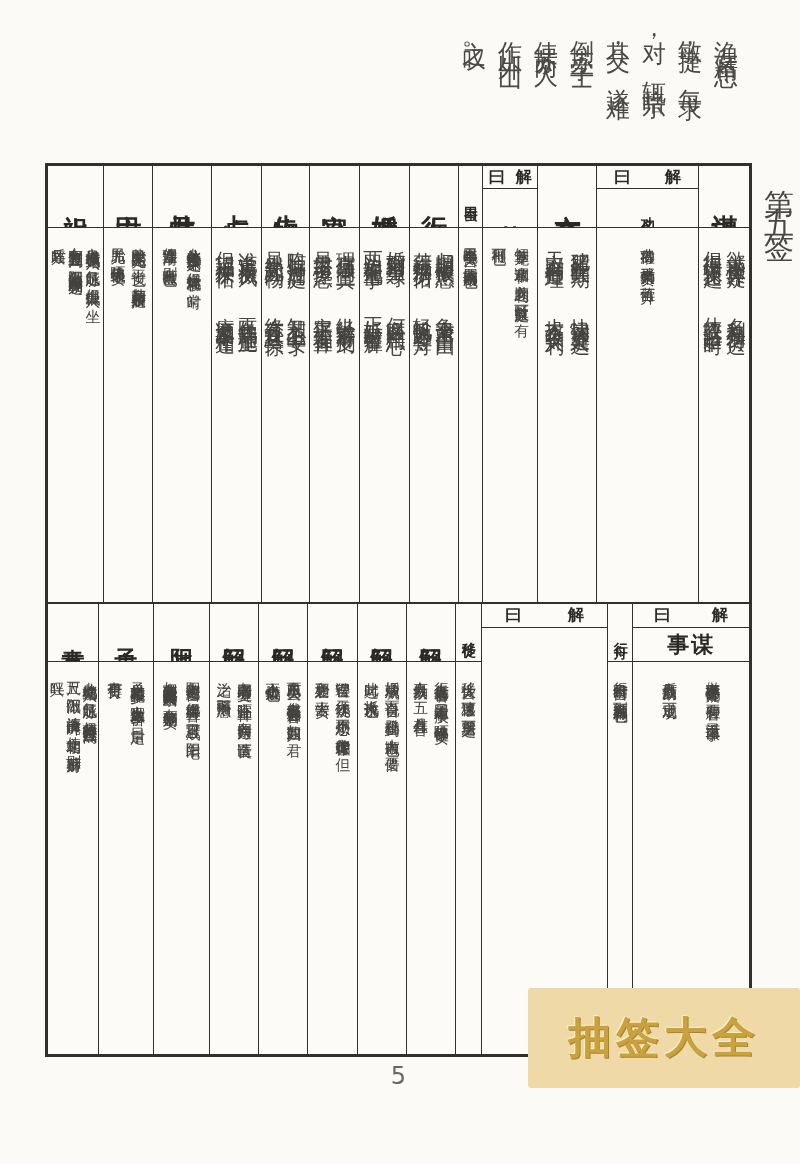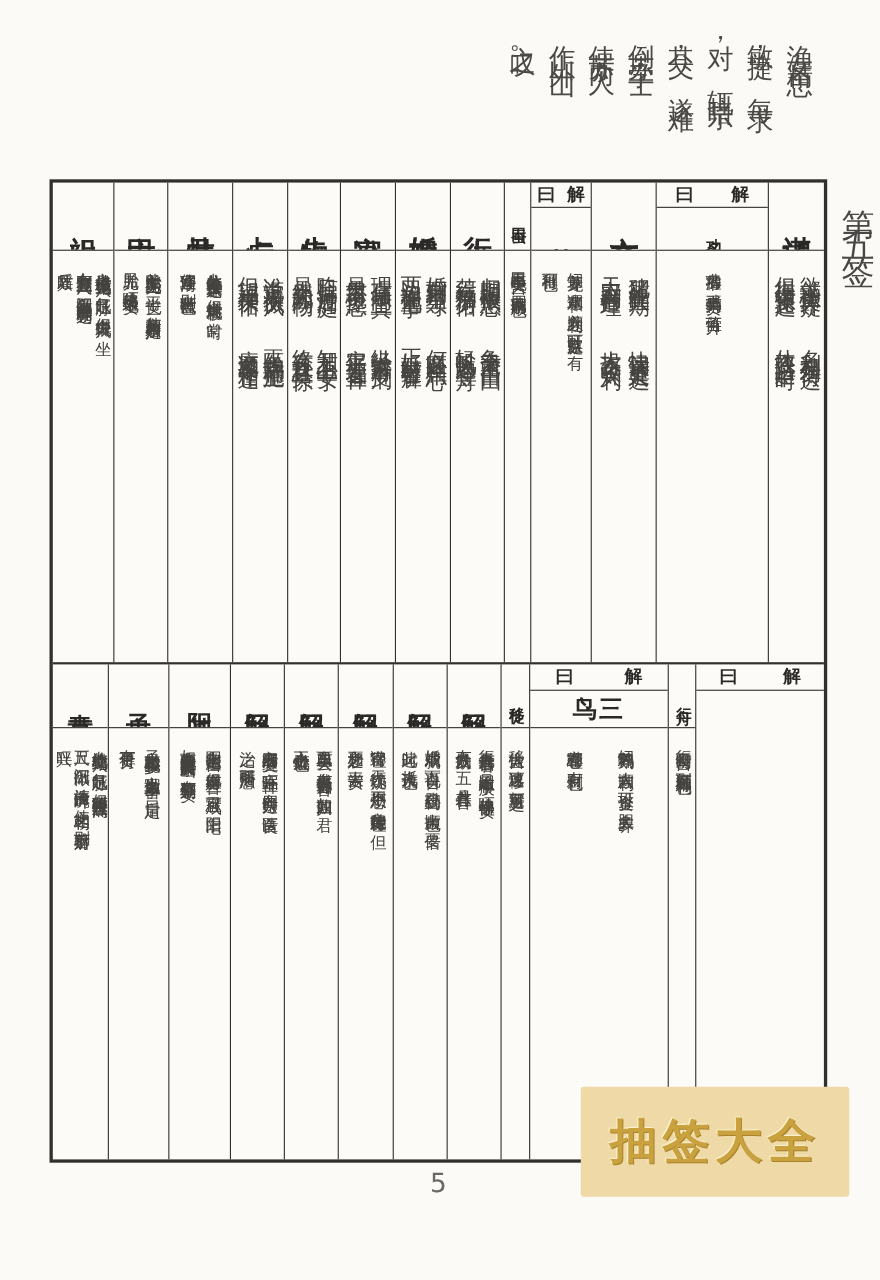--- a/index.html
+++ b/index.html
@@ -60,21 +60,21 @@
   .body{
     flex:1;min-height:0;display:flex;flex-direction:row-reverse;
     justify-content:space-evenly;align-items:flex-start;
     padding:8px 1px 6px 1px;overflow:hidden;
   }
   .vline{writing-mode:vertical-rl;text-orientation:upright;line-height:1.1;color:#454340;}
   .t-lg{font-size:19.5px;letter-spacing:3px;}
   .t-sm{font-size:14.8px;letter-spacing:0.8px;}
   
   .watermark{
-    position:absolute;left:528px;top:988px;width:244px;height:100px;
+    position:absolute;left:528px;top:988px;width:272px;height:100px;
     display:flex;align-items:center;justify-content:center;
     border-radius:3px;z-index:5;
   }
   .watermark span{
     font-size:43px;font-weight:bold;letter-spacing:5px;
     text-shadow:1px 1px 0 #a8842b,-1px -1px 1px #fdf3cf;
   }
   
   .page-number{
     position:absolute;left:45px;top:1062px;width:707px;text-align:center;
@@ -311,45 +311,45 @@
         <div class="body">
           <span class="vline t-sm">移徙大吉　速速可移　新宅可居之</span>
         </div>
       </div>
       <div class="grp" style="flex: 130 1 0px;">
         <div class="strip">
           <span>曰</span>
           <span>解</span>
         </div>
         <div class="grp-row">
-          <div class="col" style="flex: 64 1 0px;">
-            <div class="hdr">
-              <span class="hlabel">鸟三</span>
-            </div>
-            <div class="body">
-              <span class="vline t-sm">饲养鸡鹅鸭　大吉顺利　可投资金　大胆多养</span>
-              <span class="vline t-sm">宜精心管理　有财利也</span>
-            </div>
-          </div>
         </div>
       </div>
       <div class="col" style="flex: 25 1 0px;">
         <div class="hdr narrow">
           <span class="vlabel">行舟</span>
         </div>
         <div class="body">
           <span class="vline t-sm">行舟初时不吉　到底可顺风得利也</span>
         </div>
       </div>
       <div class="grp" style="flex: 120 1 0px;">
         <div class="strip">
           <span>曰</span>
           <span>解</span>
         </div>
         <div class="grp-row">
+          <div class="col" style="flex: 58 1 0px;">
+            <div class="hdr">
+              <span class="hlabel">事谋</span>
+            </div>
+            <div class="body">
+              <span class="vline t-sm">做事内心不要乱怀疑　要有胆智　灵活而谋事</span>
+              <span class="vline t-sm">后有贵人扶助　定可成功</span>
+            </div>
+          </div>
         </div>
       </div>
     </div>
 </div>
 
 <div class="watermark" style="background: rgb(238, 217, 167);">
   <span style="color: rgb(201, 162, 63);">抽签大全</span>
 </div>
 
 <div class="page-number">5</div>

